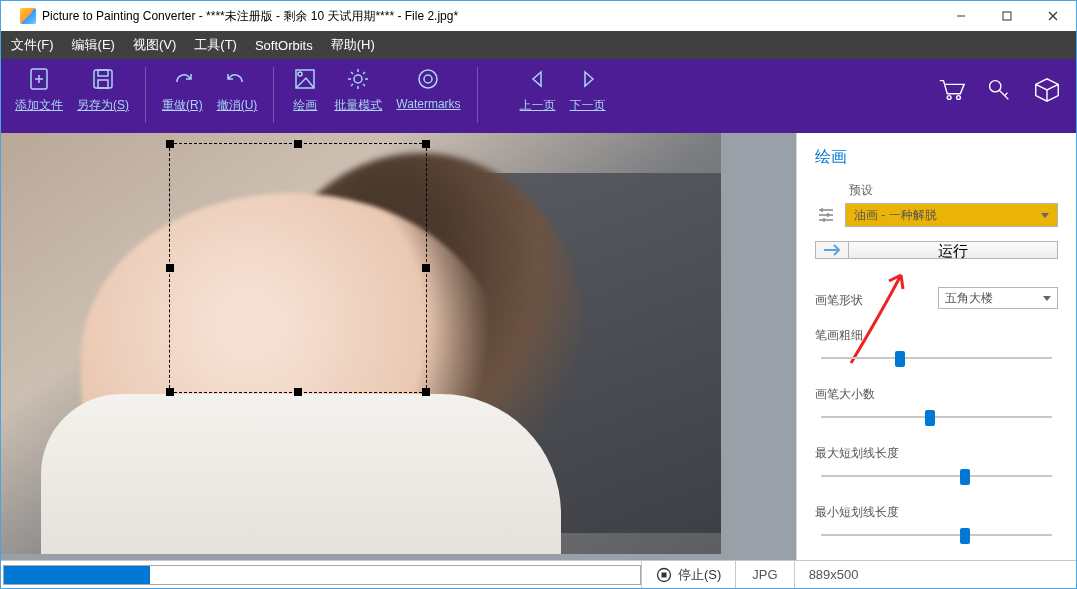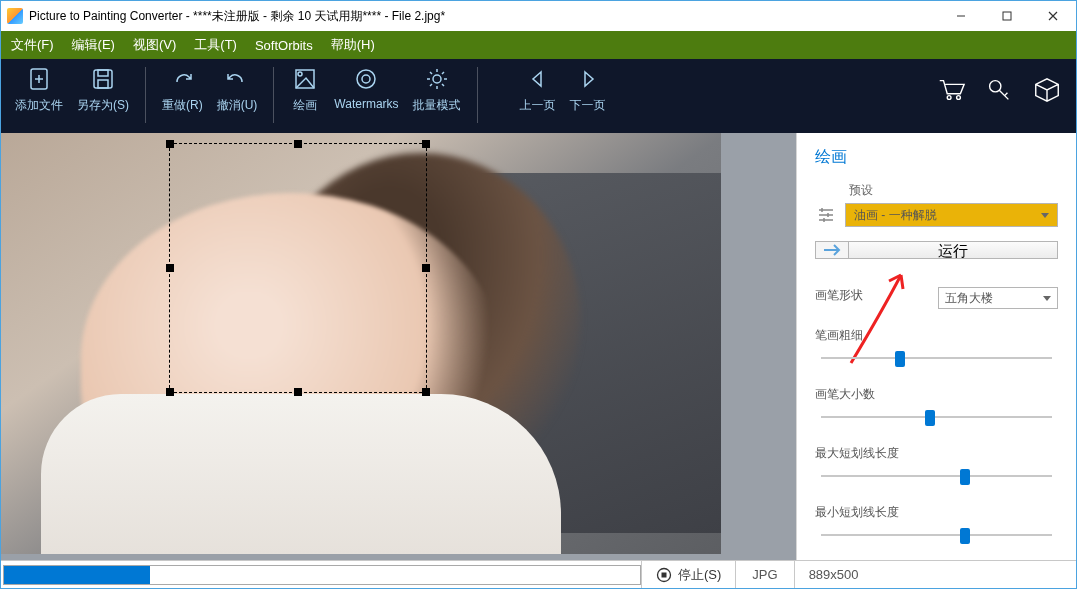--- a/index.html
+++ b/index.html
@@ -1,29 +1,29 @@
 <!DOCTYPE html>
 <html><head>
 <meta charset="utf-8">
 <style>
 * { margin: 0; padding: 0; box-sizing: border-box; font-family: "Microsoft YaHei", "Segoe UI", sans-serif; }
 body { width: 1077px; height: 589px; background: #fff; display: flex; flex-direction: column; overflow: hidden; }
 
 .window-border { width: 1077px; height: 589px; border: 1px solid #4ba3e0; display: flex; flex-direction: column; }
 
-.titlebar { height: 30px; background: #fff; display: flex; align-items: center; padding: 0 0 0 6px; font-size: 12px; color: #000; }
+.titlebar { height: 30px; background: #fff; display: flex; align-items: center; padding: 0 0 0 19px; font-size: 12px; color: #000; }
 .app-icon { width: 16px; height: 16px; margin-right: 6px; background: linear-gradient(135deg,#ffcc33,#ff9933 50%,#3399ff 50%,#66ccff); border-radius: 2px; }
 .title-text { flex: 1; white-space: nowrap; overflow: hidden; }
 .win-controls { display: flex; }
 .win-btn { width: 46px; height: 30px; display: flex; align-items: center; justify-content: center; cursor: pointer; font-size: 11px; color:#555; }
 
-.menubar { height: 28px; background: #4d7c0f; display: flex; align-items: center; padding: 0 10px; gap: 18px; color: #fff; font-size: 13px; }
+.menubar { height: 28px; background: #404040; display: flex; align-items: center; padding: 0 10px; gap: 18px; color: #fff; font-size: 13px; }
 .menu-item { cursor: pointer; }
 
-.toolbar { height: 74px; background: #0f172a; display: flex; align-items: flex-start; padding: 4px 10px 0 10px; gap: 6px; color: #aad4f0; font-size: 12px; }
+.toolbar { height: 74px; background: #4c1d95; display: flex; align-items: flex-start; padding: 4px 10px 0 10px; gap: 6px; color: #aad4f0; font-size: 12px; text-decoration: underline; }
 .tool-btn { display: flex; flex-direction: column; align-items: center; gap: 4px; cursor: pointer; padding: 2px 4px; min-width: 38px;}
 .tool-btn .ticon { width: 28px; height: 28px; display: flex; align-items: center; justify-content: center; }
 .tool-btn svg { stroke: #aad4f0; fill: none; stroke-width: 1.5; }
 .tool-sep { width: 1px; height: 56px; background: rgba(255,255,255,0.25); margin: 4px 6px 0 6px; }
 .toolbar-spacer { flex: 1; }
 .right-icons { display: flex; align-items: center; gap: 18px; padding-right: 4px; padding-top:12px; }
 .right-icons svg { stroke: #fff; fill: none; stroke-width: 1.5; width: 30px; height: 30px; }
 
 .workarea { flex: 1; display: flex; min-height: 0; }
 
@@ -45,21 +45,21 @@
 .preset-row { display: flex; align-items: center; gap: 8px; margin-bottom: 14px; }
 .preset-label { font-size: 12px; color: #666; margin-bottom: 4px; padding-left: 34px;}
 .preset-icon { width: 22px; height: 22px; display:flex;align-items:center;justify-content:center;}
 .dropdown { flex: 1; height: 24px; border: 1px solid #b5b5b5; background: #eab308; display: flex; align-items: center; padding: 0 8px; font-size: 12px; position: relative; cursor:pointer;}
 .dropdown::after { content: ""; position: absolute; right: 8px; top: 9px; border-left: 4px solid transparent; border-right: 4px solid transparent; border-top: 5px solid #666; }
 .run-row { display:flex; align-items:stretch; margin-bottom: 28px; height: 18px;}
 .run-arrow { width: 34px; border:1px solid #b5b5b5; background:#f5f5f5; display:flex;align-items:center;justify-content:center;}
 .run-btn { flex:1; border:1px solid #b5b5b5; border-left:none; background: linear-gradient(#fbfbfb,#ececec); font-size: 15px; cursor:pointer; }
 .red-arrow { position:absolute; left: 44px; top: 130px; pointer-events:none;}
 .slider-block { margin-bottom: 18px; }
-.slider-row { display:flex; align-items:flex-start; gap:24px;}
+.slider-row { display:flex; align-items:flex-end; gap:24px;}
 .slider-label { font-size: 12px; color: #555; }
 .small-drop { width: 120px; height: 22px; border: 1px solid #b5b5b5; background: #fff; display:flex;align-items:center;padding:8px 6px;font-size:12px;position:relative;cursor:pointer;}
 .small-drop::after { content:""; position:absolute; right:6px; top:8px; border-left:4px solid transparent;border-right:4px solid transparent;border-top:5px solid #666;}
 .slider { position: relative; height: 20px; margin-top: 4px; margin-left: 6px; margin-right: 6px;}
 .track { position:absolute; left:0; right:0; top:9px; height:2px; background:#c8c8c8;}
 .thumb { position:absolute; top:3px; width:10px; height:16px; background:#0078d4; border-radius:2px; cursor:pointer;}
 
 .statusbar { height: 28px; border-top: 1px solid #c8c8c8; display: flex; align-items: center; font-size: 13px; color:#333; }
 .progress-wrap { width: 640px; height: 28px; display:flex; align-items:center; padding-left:2px;}
 .progress { height: 20px; width: 640px; border: 1px solid #a9a9a9; position: relative; background:#fff;}
@@ -154,34 +154,34 @@
           <svg width="26" height="26">
             <rect x="4" y="4" width="18" height="18"></rect>
             <path d="M4 22L14 12l8 10M8 10a2 2 0 100-4 2 2 0 000 4z"></path>
           </svg>
         </div>
     <span>绘画</span>
   </div>
   <div class="tool-btn">
     <div class="ticon">
           <svg width="26" height="26">
+            <circle cx="13" cy="13" r="4"></circle>
+            <path d="M13 3v3M13 20v3M3 13h3M20 13h3M6 6l2 2M18 18l2 2M20 6l-2 2M6 20l2-2"></path>
+          </svg>
+        </div>
+    <span>批量模式</span>
+  </div>
+  <div class="tool-btn">
+    <div class="ticon">
+          <svg width="26" height="26">
             <circle cx="13" cy="13" r="9"></circle>
             <path d="M9 13a4 4 0 108 0 4 4 0 00-8 0z"></path>
           </svg>
         </div>
     <span>Watermarks</span>
-  </div>
-  <div class="tool-btn">
-    <div class="ticon">
-          <svg width="26" height="26">
-            <circle cx="13" cy="13" r="4"></circle>
-            <path d="M13 3v3M13 20v3M3 13h3M20 13h3M6 6l2 2M18 18l2 2M20 6l-2 2M6 20l2-2"></path>
-          </svg>
-        </div>
-    <span>批量模式</span>
   </div>
   <div class="tool-sep"></div>
   <div style="width:20px"></div>
   <div class="tool-btn">
     <div class="ticon">
           <svg width="26" height="26">
             <path d="M16 6l-8 7 8 7z"></path>
           </svg>
         </div>
     <span>上一页</span>

